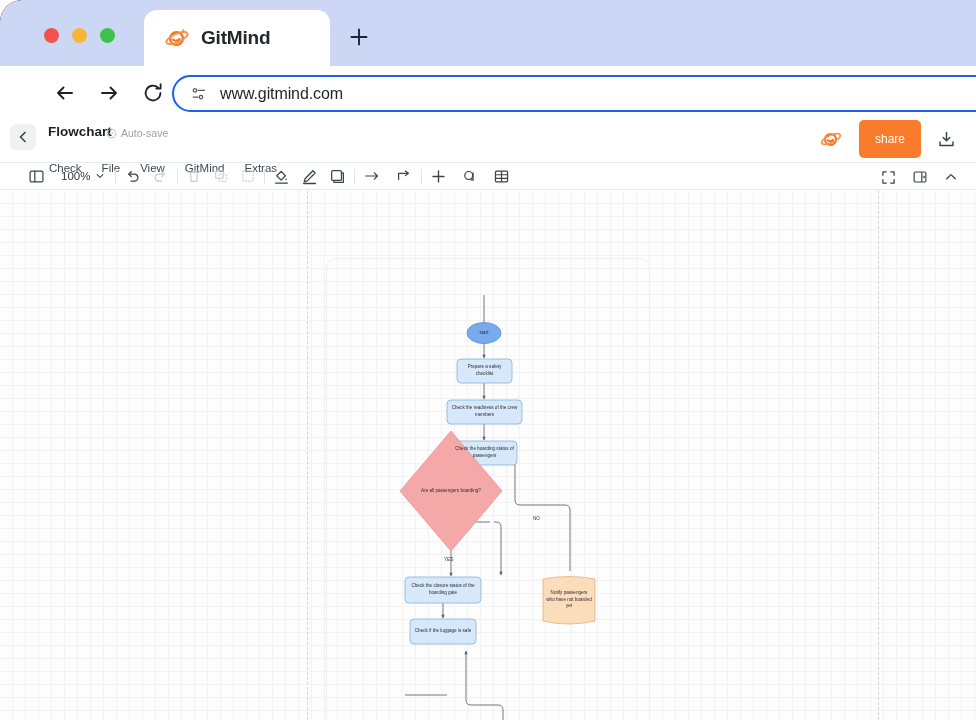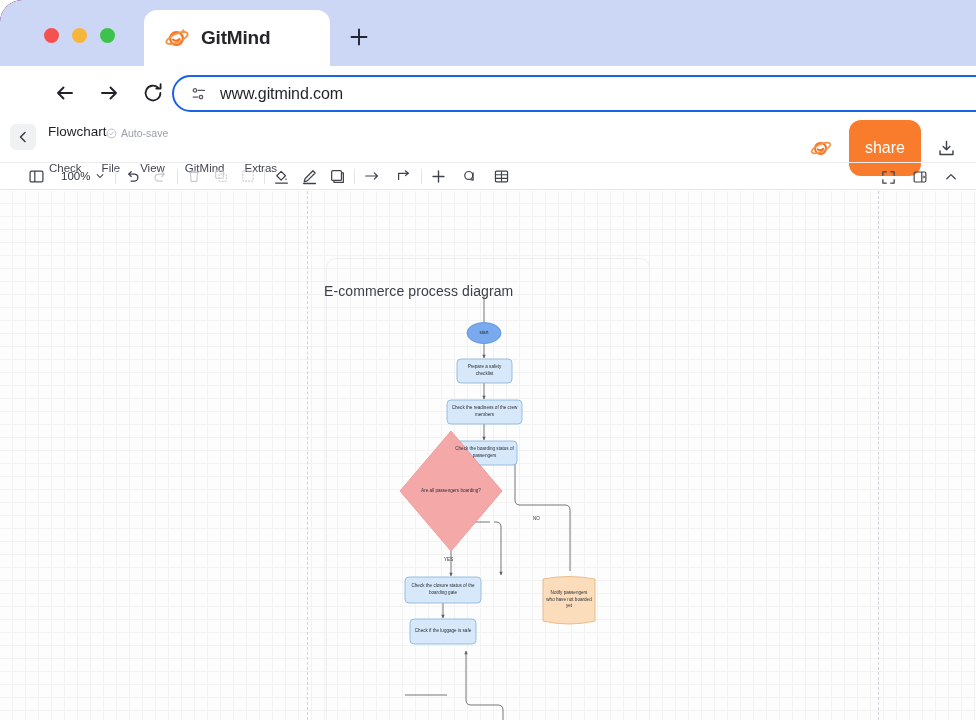--- a/index.html
+++ b/index.html
@@ -91,42 +91,42 @@
   }
   .backbtn {
     position: absolute; left: 10px; top: 4px;
     width: 26px; height: 26px;
     background: #f0f1f3; border-radius: 6px;
     display: flex; align-items: center; justify-content: center;
     color: #40444d;
   }
   .doc-title {
     position: absolute; left: 48px; top: 4px;
-    font-size: 13.5px; font-weight: 400; color: #1d1f25;
+    font-size: 13.5px; font-weight: 700; color: #1d1f25;
   }
   .autosave {
     position: absolute; left: 106px; top: 7px;
     display: flex; align-items: center; gap: 4px;
     font-size: 10.5px; color: #9aa0ab;
   }
   .menubar {
     position: absolute; left: 49px; top: 42px;
     display: flex; gap: 20px;
   }
   .menuitem { font-size: 11.5px; color: #42464f; }
 
   .head-right {
     position: absolute; right: 20px; top: 0px;
     display: flex; align-items: center; gap: 16px;
   }
   .share-btn {
     background: #f97c2c; color: #fff;
-    font-size: 16px;
-    border-radius: 12px;
-    padding: 19px 16px;
+    font-size: 12px;
+    border-radius: 5px;
+    padding: 12px 16px;
     border: none;
     font-family: inherit;
   }
   .dl-icon { color: #3b4049; display:flex; }
 
   
   .toolbar {
     position: absolute; left: 0; top: 42px;
     width: 976px; height: 28px;
     border-top: 1px solid #ebecef;
@@ -428,21 +428,20 @@
         </div>
       </div>
     </div>
 
     <div class="canvas">
 
       <div class="guide-v" style="left:307px"></div>
       <div class="guide-v" style="left:878px"></div>
       <div class="frame" style="left:326px; top:67px; width:324px; height:470px;"></div>
 
-      <div class="dia-title">E-commerce process diagram</div>
 
       <svg class="svgwrap" viewBox="0 0 976 529">
         <defs>
           <marker id="ah" viewBox="0 0 10 10" refX="8.4" refY="5" markerWidth="5" markerHeight="5" orient="auto-start-reverse">
             <path d="M0.6 1 L9 5 L0.6 9 Z" fill="#5e6067"></path>
           </marker>
         </defs>
 
         <g fill="none" stroke="#5e6067" stroke-width="0.85" marker-end="url(#ah)">
 

